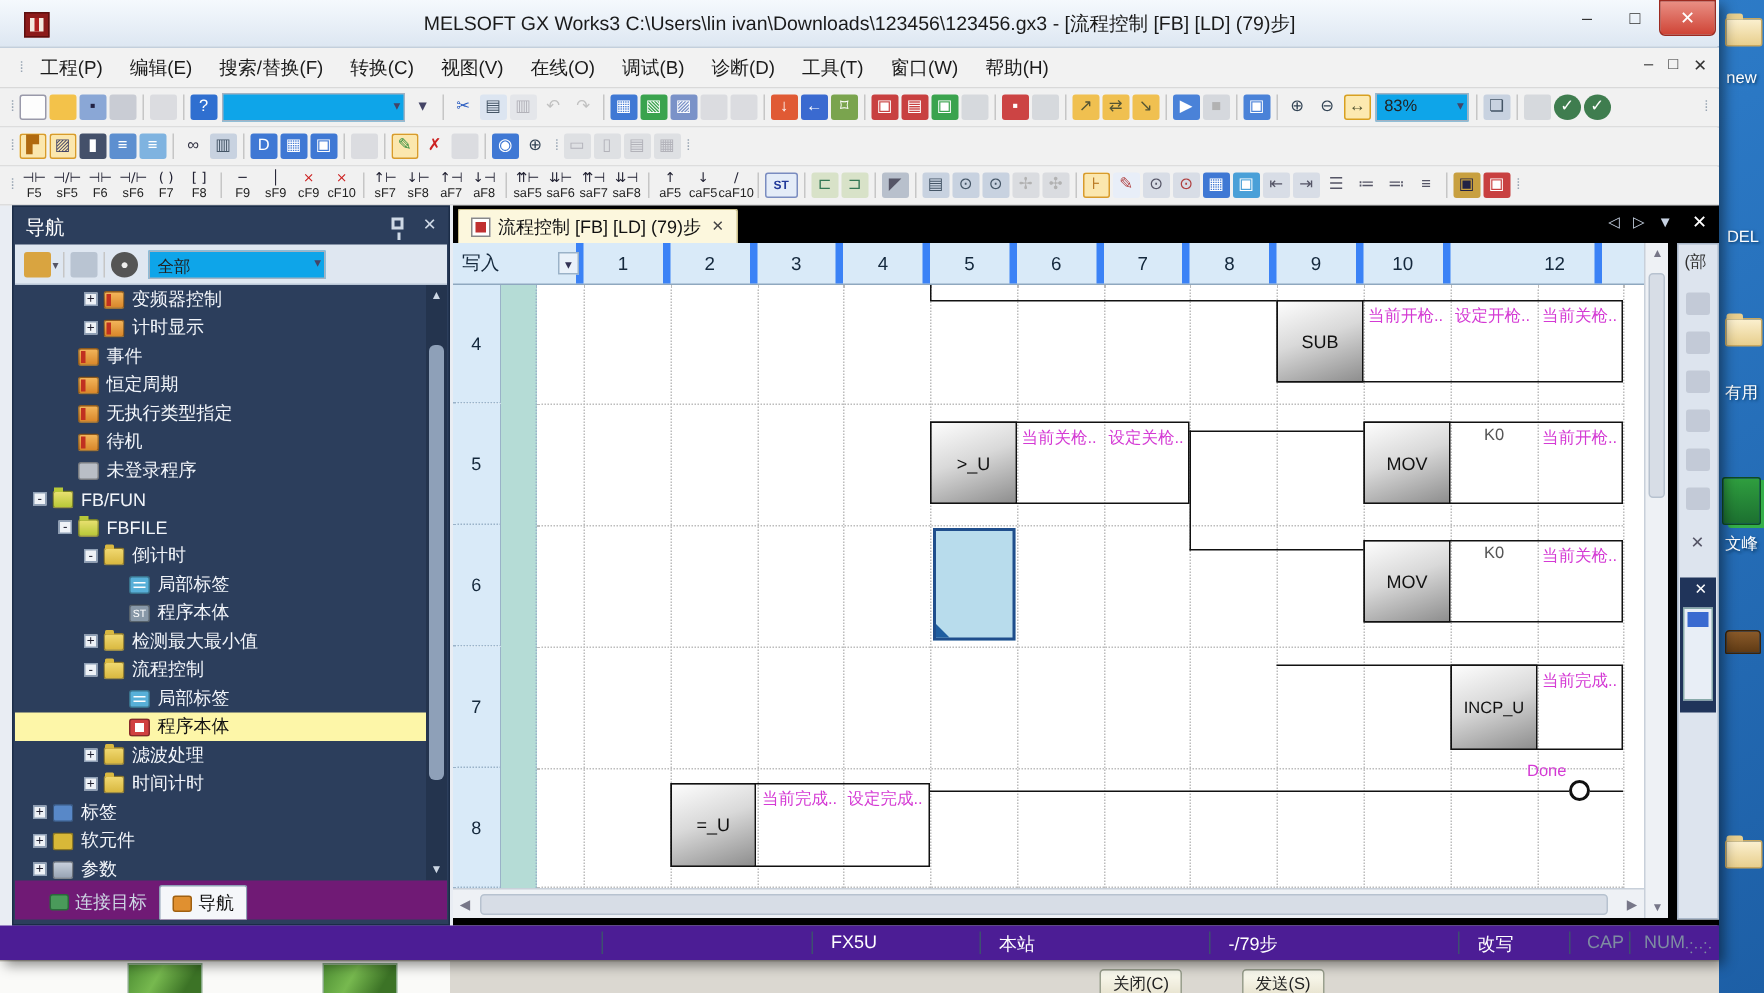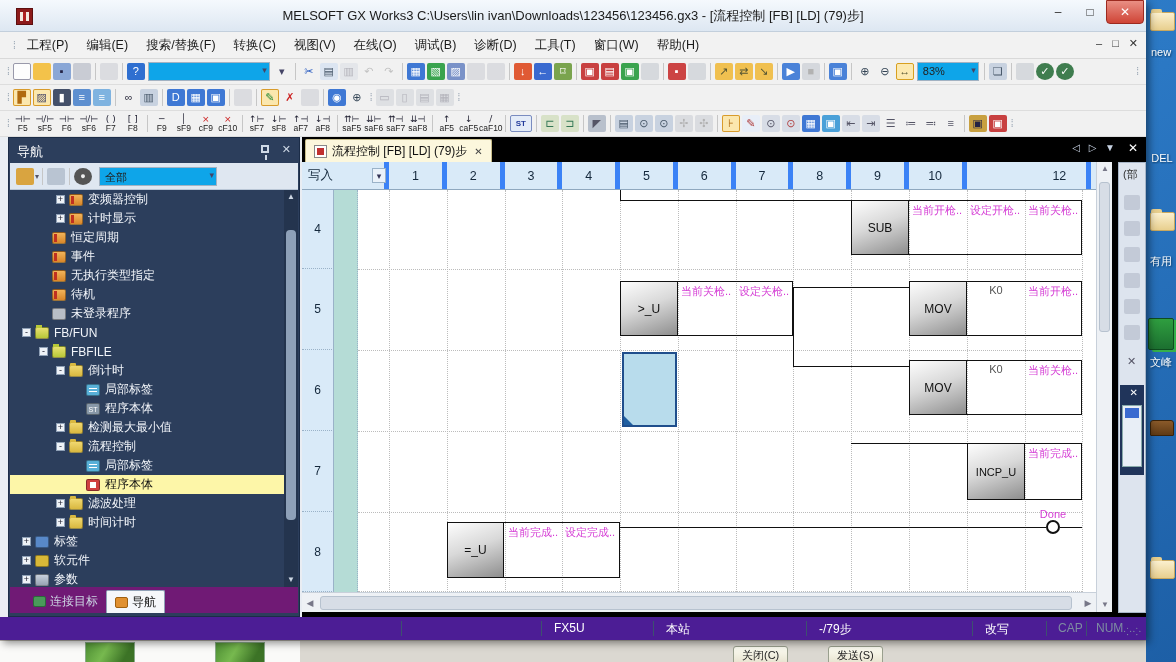--- a/index.html
+++ b/index.html
@@ -117,21 +117,21 @@
   .lline { position:absolute; background:#111; }
   .fbbox { position:absolute; border:1px solid #111; }
   .fbblock { position:absolute; background:linear-gradient(160deg,#fdfdfd 0%,#d9d9d9 45%,#8e8e8e 100%);
              border:1px solid #111; display:flex; align-items:center; justify-content:center; font-size:12px; color:#111; }
   .pin { position:absolute; color:#d43ad4; font-size:11px; white-space:nowrap; overflow:hidden; padding-left:3px; }
   .kval { position:absolute; color:#555; font-size:11px; text-align:center; }
   .selcell { position:absolute; background:#b8dcec; border:2px solid #1f4e8c; }
   .selcell::after { content:""; position:absolute; left:0; bottom:0; width:0; height:0;
                     border-bottom:9px solid #1f5ea0; border-right:9px solid transparent; }
   .coil { position:absolute; width:14px; height:14px; border:2px solid #111; border-radius:50%; background:#fff; }
-  .donelabel { position:absolute; color:#d43ad4; font-size:11px; text-align:center; }
+  .donelabel { position:absolute; color:#d43ad4; font-size:11px; text-align:left; }
 
   #hscroll { position:absolute; left:0; top:455px; width:794px; height:20px; background:#eef1f5; border-top:1px solid #c8d0da; }
   .hsbtn { position:absolute; top:2px; width:16px; height:16px; color:#778; font-size:9px; text-align:center; line-height:16px; }
   #hsthumb { position:absolute; left:18px; top:3px; width:752px; height:14px; background:#d7dde6; border:1px solid #b7c2cf; border-radius:3px; }
   #vscroll { position:absolute; left:794px; top:25px; width:16px; height:450px; background:#eef1f5; border-left:1px solid #c8d0da; }
   .vsbtn { position:absolute; left:0; width:16px; height:14px; color:#778; font-size:8px; text-align:center; line-height:14px; }
   #vsthumb { position:absolute; left:2px; top:20px; width:11px; height:150px; background:#d7dde6; border:1px solid #b7c2cf; border-radius:3px; }
 
   #dockstrip { position:absolute; left:816px; top:25px; width:28px; height:451px; background:#dde4ee; border:1px solid #a8b6c8; }
   .dock-label { position:absolute; left:4px; top:4px; font-size:11px; color:#333; }
@@ -451,25 +451,25 @@
             <span class="ti ti-prog"></span>
             <span>变频器控制</span>
           </div>
           <div class="trow" style="padding-left: 46px;">
             <span class="texp">+</span>
             <span class="ti ti-prog"></span>
             <span>计时显示</span>
           </div>
           <div class="trow" style="padding-left: 42px;">
             <span class="ti ti-prog"></span>
-            <span>恒定周期</span>
+            <span>事件</span>
           </div>
           <div class="trow" style="padding-left: 42px;">
             <span class="ti ti-prog"></span>
-            <span>事件</span>
+            <span>恒定周期</span>
           </div>
           <div class="trow" style="padding-left: 42px;">
             <span class="ti ti-prog"></span>
             <span>无执行类型指定</span>
           </div>
           <div class="trow" style="padding-left: 42px;">
             <span class="ti ti-prog"></span>
             <span>待机</span>
           </div>
           <div class="trow" style="padding-left: 42px;">
@@ -581,21 +581,21 @@
             <div class="hcell" style="left: 144.75px; width: 57.75px;">2</div>
             <div class="hcell" style="left: 202.5px; width: 57.75px;">3</div>
             <div class="hcell" style="left: 260.25px; width: 57.75px;">4</div>
             <div class="hcell" style="left: 318px; width: 57.75px;">5</div>
             <div class="hcell" style="left: 375.75px; width: 57.75px;">6</div>
             <div class="hcell" style="left: 433.5px; width: 57.75px;">7</div>
             <div class="hcell" style="left: 491.25px; width: 57.75px;">8</div>
             <div class="hcell" style="left: 549px; width: 57.75px;">9</div>
             <div class="hcell" style="left: 606.75px; width: 57.75px;">10</div>
             <div class="hcell" style="left: 635px; width: 57.75px; margin-top: 48px;">11</div>
-            <div class="hcell" style="left: 731px; width: 57.75px;">12</div>
+            <div class="hcell" style="left: 708px; width: 57.75px;">12</div>
           </div>
       </div>
 
       <div id="grid">
         <div id="gridrows">
             <div class="rowhead" style="top: 0px; height: 79px;">4</div>
             <div class="rowhead" style="top: 79px; height: 81px;">5</div>
             <div class="rowhead" style="top: 160px; height: 81px;">6</div>
             <div class="rowhead" style="top: 241px; height: 81px;">7</div>
             <div class="rowhead" style="top: 322px; height: 80px;">8</div>

